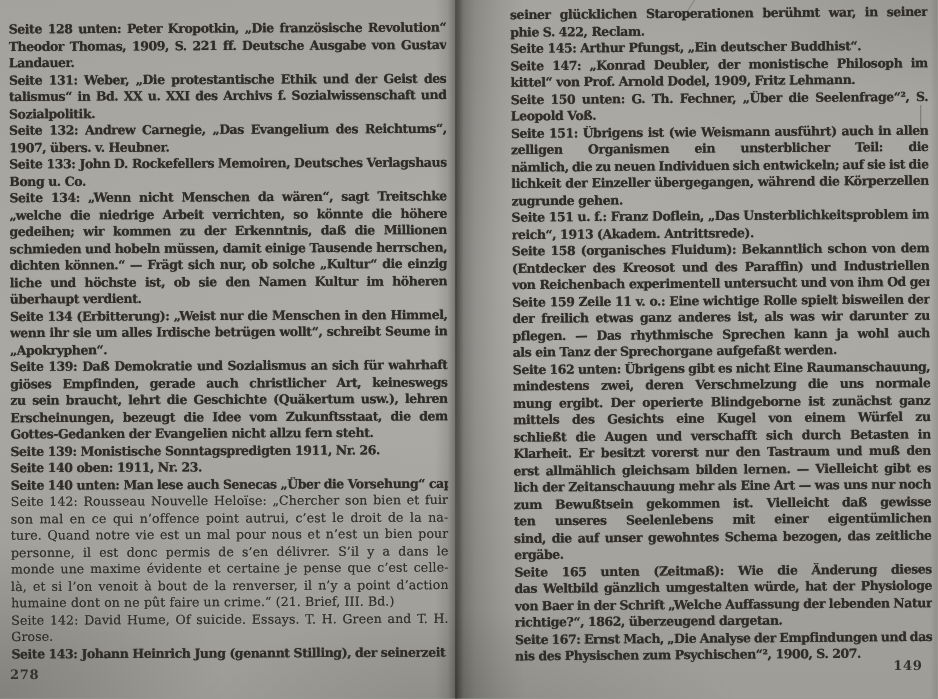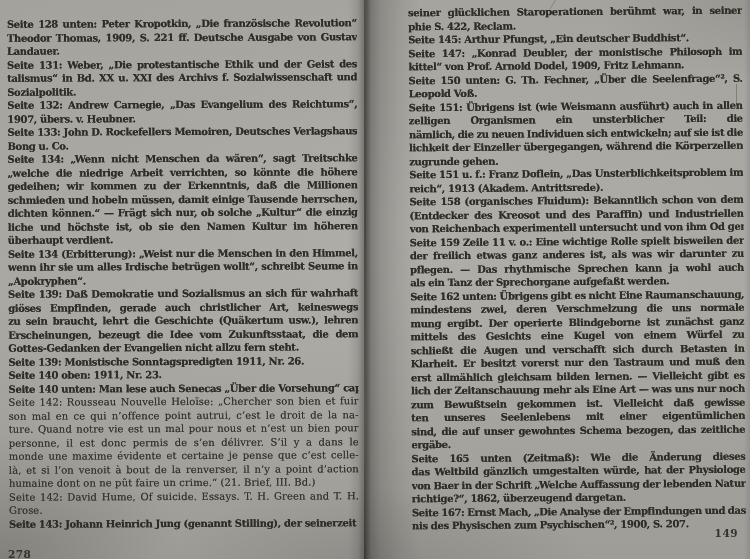--- a/index.html
+++ b/index.html
@@ -55,21 +55,21 @@
     text-shadow:0 0 0.4px rgba(51,49,43,0.7);
   }
   .j{ 
     white-space:normal;text-align:justify;text-align-last:justify;
     word-spacing:-0.5px;
   }
   .pagenum{
     position:absolute;font-size:10.5px;font-weight:bold;color:#34322b;
     letter-spacing:0.5px;
   }
-  .pn-left{left:8px;top:548px;}
+  .pn-left{left:8px;top:534px;}
   .pn-right{right:12px;top:527px;}
   
   .scratch-a{
     position:absolute;left:553px;top:-4px;width:26px;height:22px;
     border-left:1px solid rgba(60,58,50,0.25);
     transform:rotate(32deg);pointer-events:none;
   }
   .scratch-b{
     position:absolute;left:736px;top:84px;width:1px;height:22px;
     background:rgba(55,53,46,0.35);pointer-events:none;

